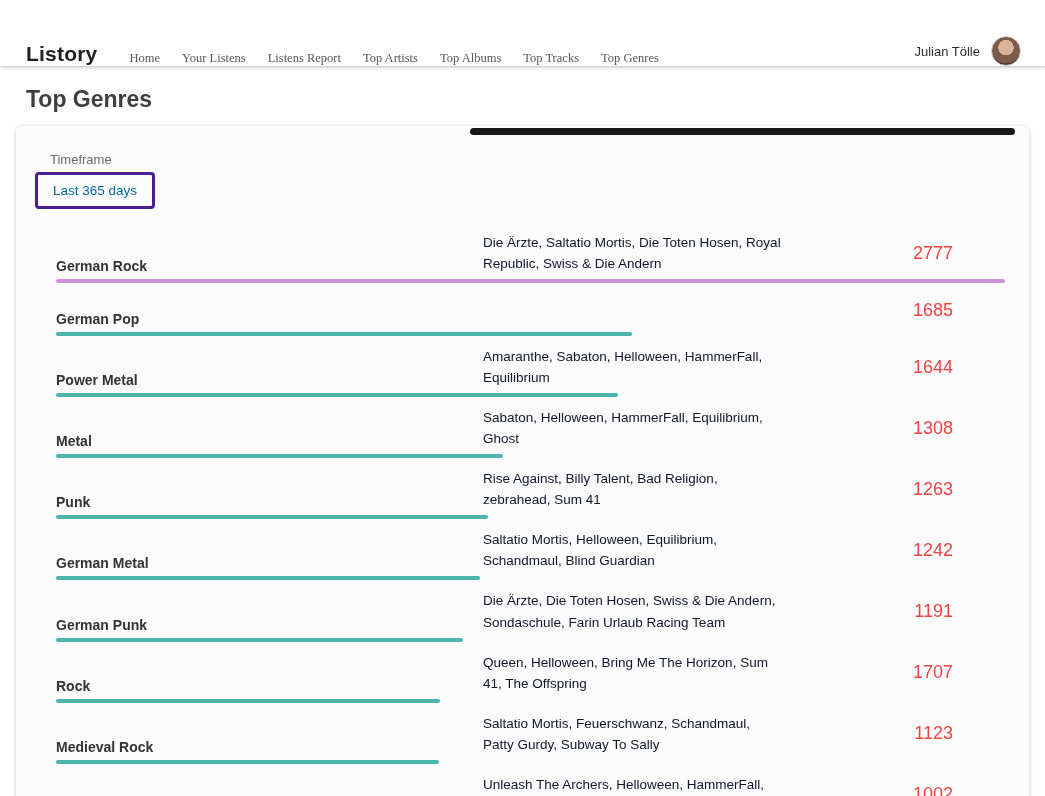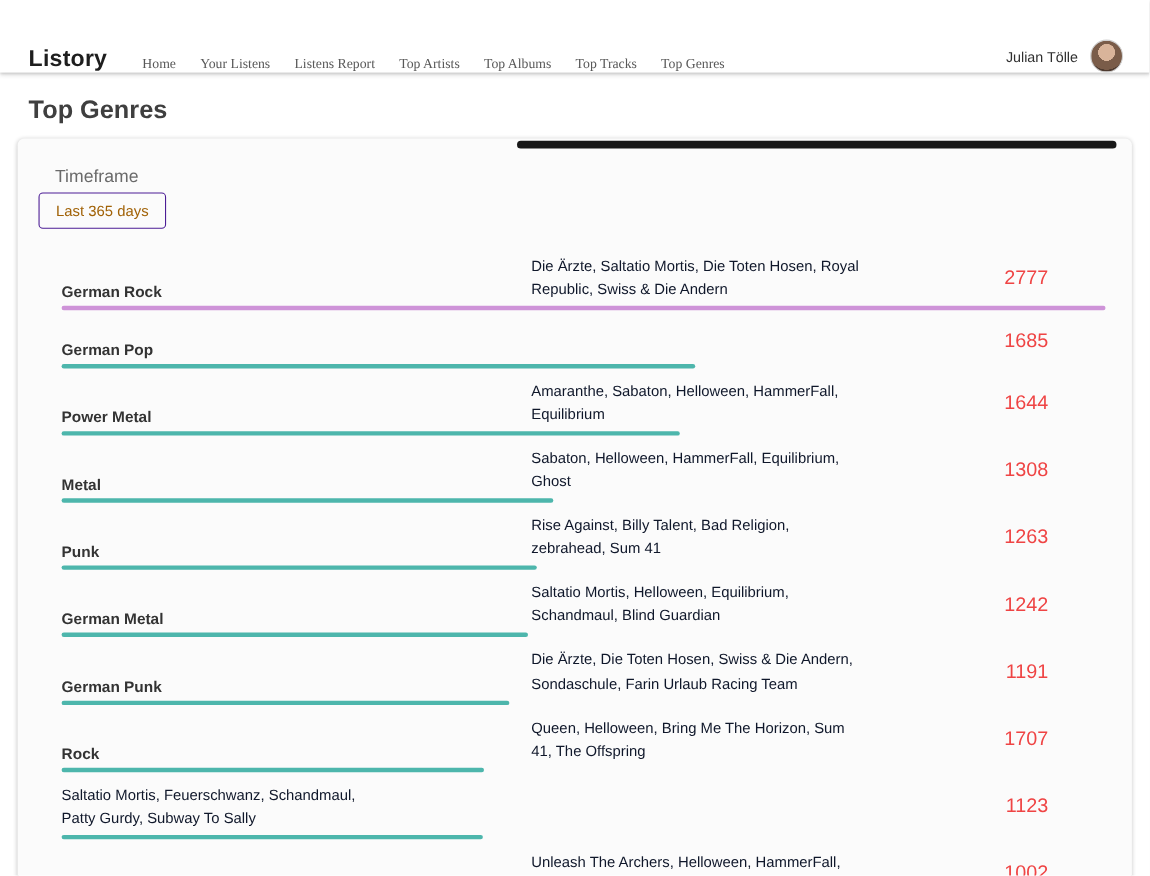--- a/index.html
+++ b/index.html
@@ -51,30 +51,30 @@
   }
   .hscroll-thumb {
     position: absolute; top: 2px; left: 454px;
     width: 545px; height: 7px;
     background: #181818; border-radius: 4px;
     cursor: pointer;
   }
   
   .timeframe { margin-left: -21px; }
   .tf-label {
-    display: block; font-size: 16px; color: #6a6a6a;
+    display: block; font-size: 13px; color: #6a6a6a;
     margin: 0 0 5px 15px;
   }
   .tf-btn {
     display: inline-block;
-    border: 1px solid #4c1d95; border-radius: 4px;
+    border: 3px solid #4c1d95; border-radius: 4px;
     background: transparent;
     padding: 8px 15px;
     font-family: "Liberation Sans", sans-serif;
-    font-size: 13.5px; color: #a16207;
+    font-size: 13.5px; color: #0369a1;
     cursor: pointer;
   }
   
   .genre-table { margin-top: 15px; }
   .row {
     position: relative;
     display: flex; align-items: flex-end;
     min-height: 53px;
     padding: 8px 0 11px 0;
   }
@@ -178,20 +178,21 @@
   </div>
 
   <div class="row">
     <div class="g-name">Rock</div>
     <div class="g-artists">Queen, Helloween, Bring Me The Horizon, Sum 41, The Offspring</div>
     <div class="g-count">1707</div>
     <div class="bar" style="width: 40.5%; background: rgb(77, 182, 172);"></div>
   </div>
 
   <div class="row">
+    <div class="g-name">Medieval Rock</div>
     <div class="g-artists">Saltatio Mortis, Feuerschwanz, Schandmaul, Patty Gurdy, Subway To Sally</div>
     <div class="g-count">1123</div>
     <div class="bar" style="width: 40.4%; background: rgb(77, 182, 172);"></div>
   </div>
 
   <div class="row">
     <div class="g-name">Melodic Metal</div>
     <div class="g-artists">Unleash The Archers, Helloween, HammerFall, Beast In Black, Brothers of Metal</div>
     <div class="g-count">1002</div>
 

